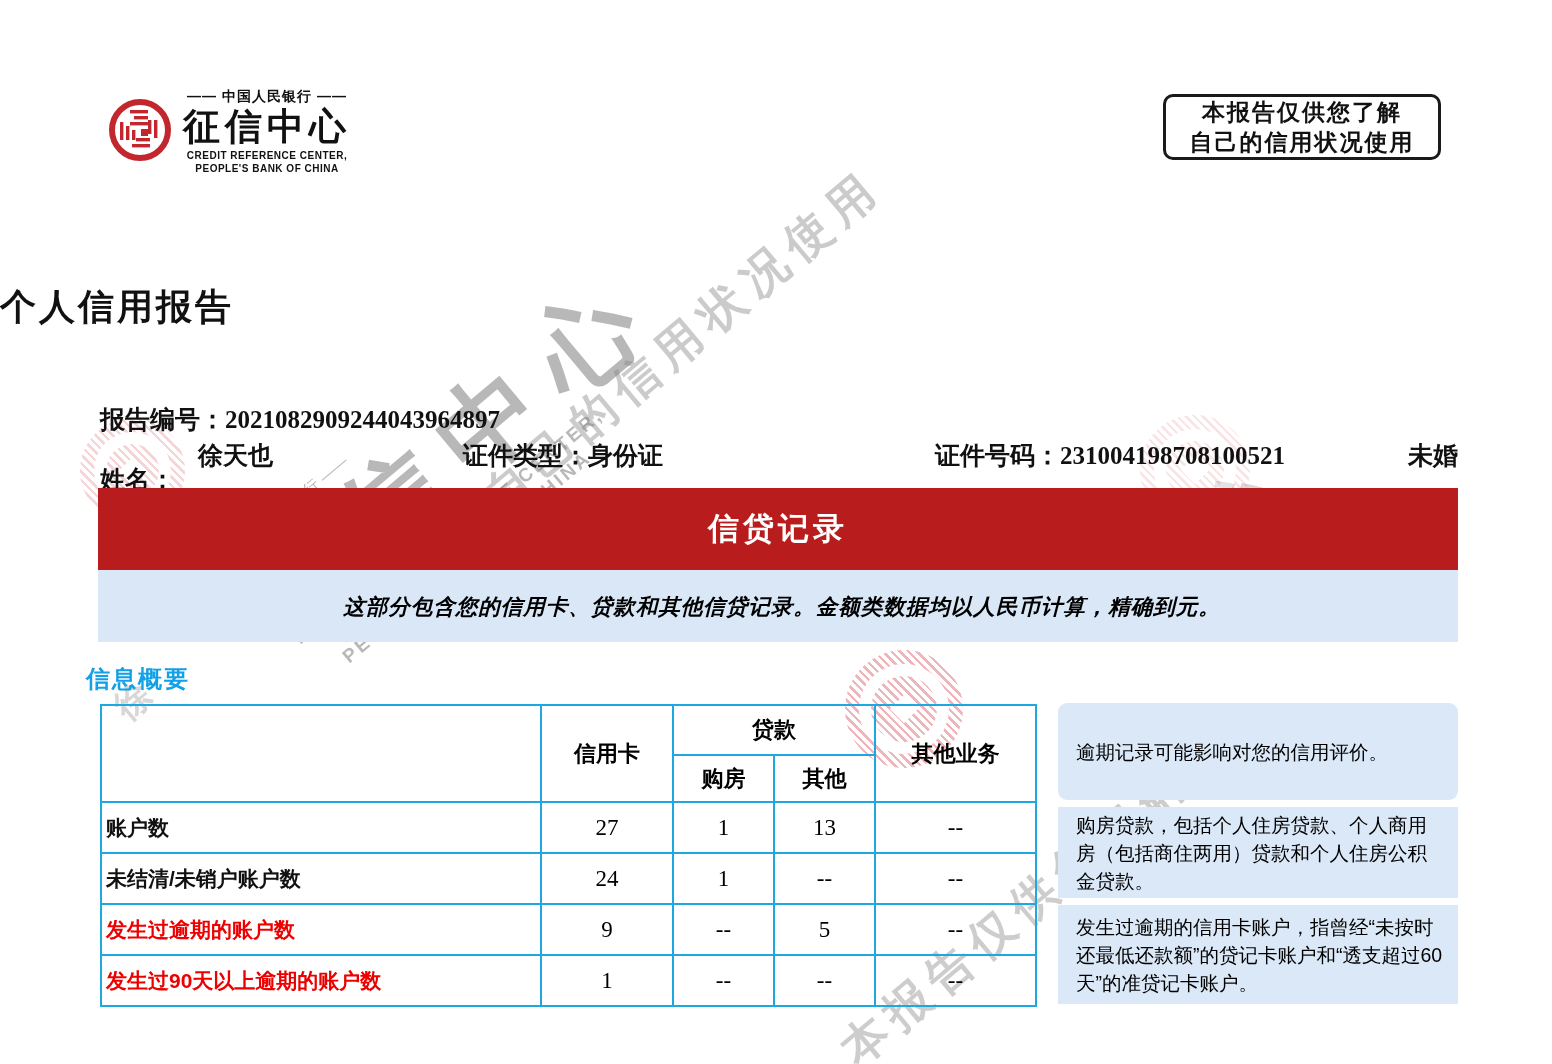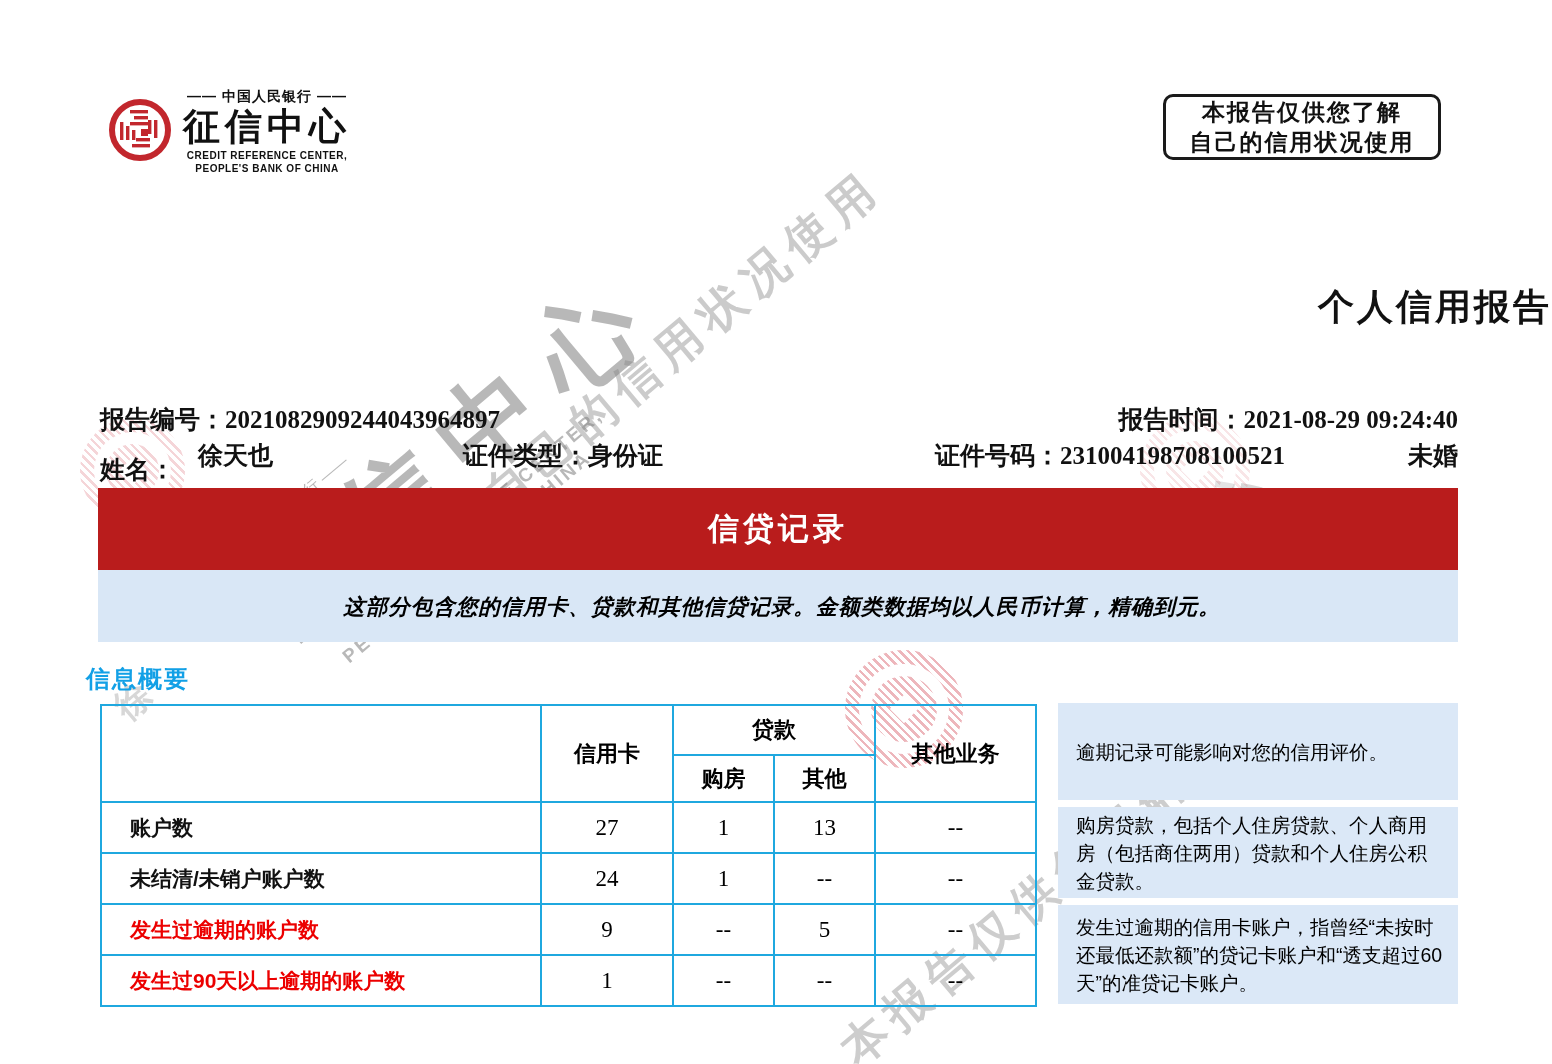--- a/index.html
+++ b/index.html
@@ -31,45 +31,45 @@
   
   .hdr { position:absolute; z-index:1; }
   .logo-icon { left:108px; top:98px; width:64px; height:64px; }
   .logo-text { left:182px; top:88px; width:170px; text-align:center; }
   .logo-bank { font-size:14px; font-weight:bold; letter-spacing:1px; white-space:nowrap; }
   .logo-center { font-size:37px; font-weight:bold; letter-spacing:5px; line-height:1.15; white-space:nowrap; }
   .logo-en { font-size:10px; font-weight:bold; letter-spacing:.5px; line-height:1.35; white-space:nowrap; }
   .notice-box { left:1163px; top:94px; width:278px; height:66px; border:3px solid #1a1a1a; border-radius:10px;
     display:flex; flex-direction:column; justify-content:center; align-items:center;
     font-size:23px; font-weight:bold; letter-spacing:2px; line-height:30px; }
-  .doc-title { left:0; top:283px; width:1552px; text-align:right; font-size:36px; font-weight:bold; letter-spacing:3px; }
+  .doc-title { left:0; top:283px; width:1552px; text-align:left; font-size:36px; font-weight:bold; letter-spacing:3px; }
   .info-line { position:absolute; z-index:1; font-size:25px; font-weight:bold; white-space:nowrap;margin-top:28px; }
   .num-serif { font-family:"Liberation Serif", serif; }
   
   .banner { position:absolute; z-index:1; left:98px; width:1360px; }
   .banner-blue { top:488px; height:82px; background:#b91c1c; display:flex; align-items:center; justify-content:center;
     color:#fff; font-size:31px; font-weight:600; letter-spacing:4px; }
   .banner-desc { top:570px; height:72px; background:#d9e7f6; display:flex; align-items:center; justify-content:center;
     font-size:21.5px; font-weight:bold; font-style:italic; letter-spacing:1px; color:#000;padding-left:8px; }
   .sec-heading { position:absolute; z-index:1; left:86px; top:663px; font-size:24px; font-weight:bold;
     color:#12a0e6; letter-spacing:2px; }
   
   .sum-table { position:absolute; z-index:1; left:100px; top:704px; border-collapse:collapse; table-layout:fixed; }
   .sum-table th, .sum-table td { border:2px solid #1fa8df; background:transparent; }
   .sum-table th { font-size:22px; font-weight:bold; text-align:center; color:#000; }
   .c0{width:440px;} .c1{width:132px;} .c2{width:101px;} .c3{width:101px;} .c4{width:161px;}
   .hr1{height:50px;} .hr2{height:47px;} .dr{height:51px;}
-  .lbl { font-size:21px; font-weight:bold; padding-left:28px; text-align:left; }
+  .lbl { font-size:21px; font-weight:bold; padding-left:4px; text-align:left; }
   .val { font-family:"Liberation Serif", serif; font-size:23px; text-align:center; color:#000; }
   .red { color:#ec0000; }
   
   .note { position:absolute; z-index:1; left:1058px; width:400px; background:#dbe8f7;
     font-size:19.5px; line-height:28px; color:#000; display:flex; align-items:center;
     padding:10px 14px 10px 18px; }
-  .note-1 { top:703px; height:97px; }
+  .note-1 { top:703px; height:97px;border-radius:9px; }
   .note-2 { top:807px; height:91px; }
   .note-3 { top:905px; height:99px;justify-content:flex-end; }
 </style>
 </head>
 <body>
 
 <div class="page">
 
   <div class="wm wm-rot wm-g1">
     <div>—— 中国人民银行 ——</div>
@@ -126,25 +126,22 @@
   <div class="hdr notice-box">
     <div>本报告仅供您了解</div>
     <div>自己的信用状况使用</div>
   </div>
 
   <div class="hdr doc-title">个人信用报告</div>
 
   <div class="info-line" style="left:100px; top:375px;">
     <span>报告编号：</span><span class="num-serif">2021082909244043964897</span>
   </div>
-  <div class="info-line" style="right:94px; top:375px;">
-    <span>报告时间：</span><span class="num-serif">2021-08-29 09:24:40</span>
-  </div>
-
-  <div class="info-line" style="left:100px; top:425px;">姓名：</div>
+
+  <div class="info-line" style="left:100px; top:435px;">姓名：</div>
   <div class="info-line" style="left:198px; top:411px;">徐天也</div>
   <div class="info-line" style="left:463px; top:411px;">
     <span>证件类型：</span><span>身份证</span>
   </div>
   <div class="info-line" style="left:935px; top:411px;">
     <span>证件号码：</span><span class="num-serif">231004198708100521</span>
   </div>
   <div class="info-line" style="right:94px; top:411px;">未婚</div>
 
   <div class="banner banner-blue">信贷记录</div>

